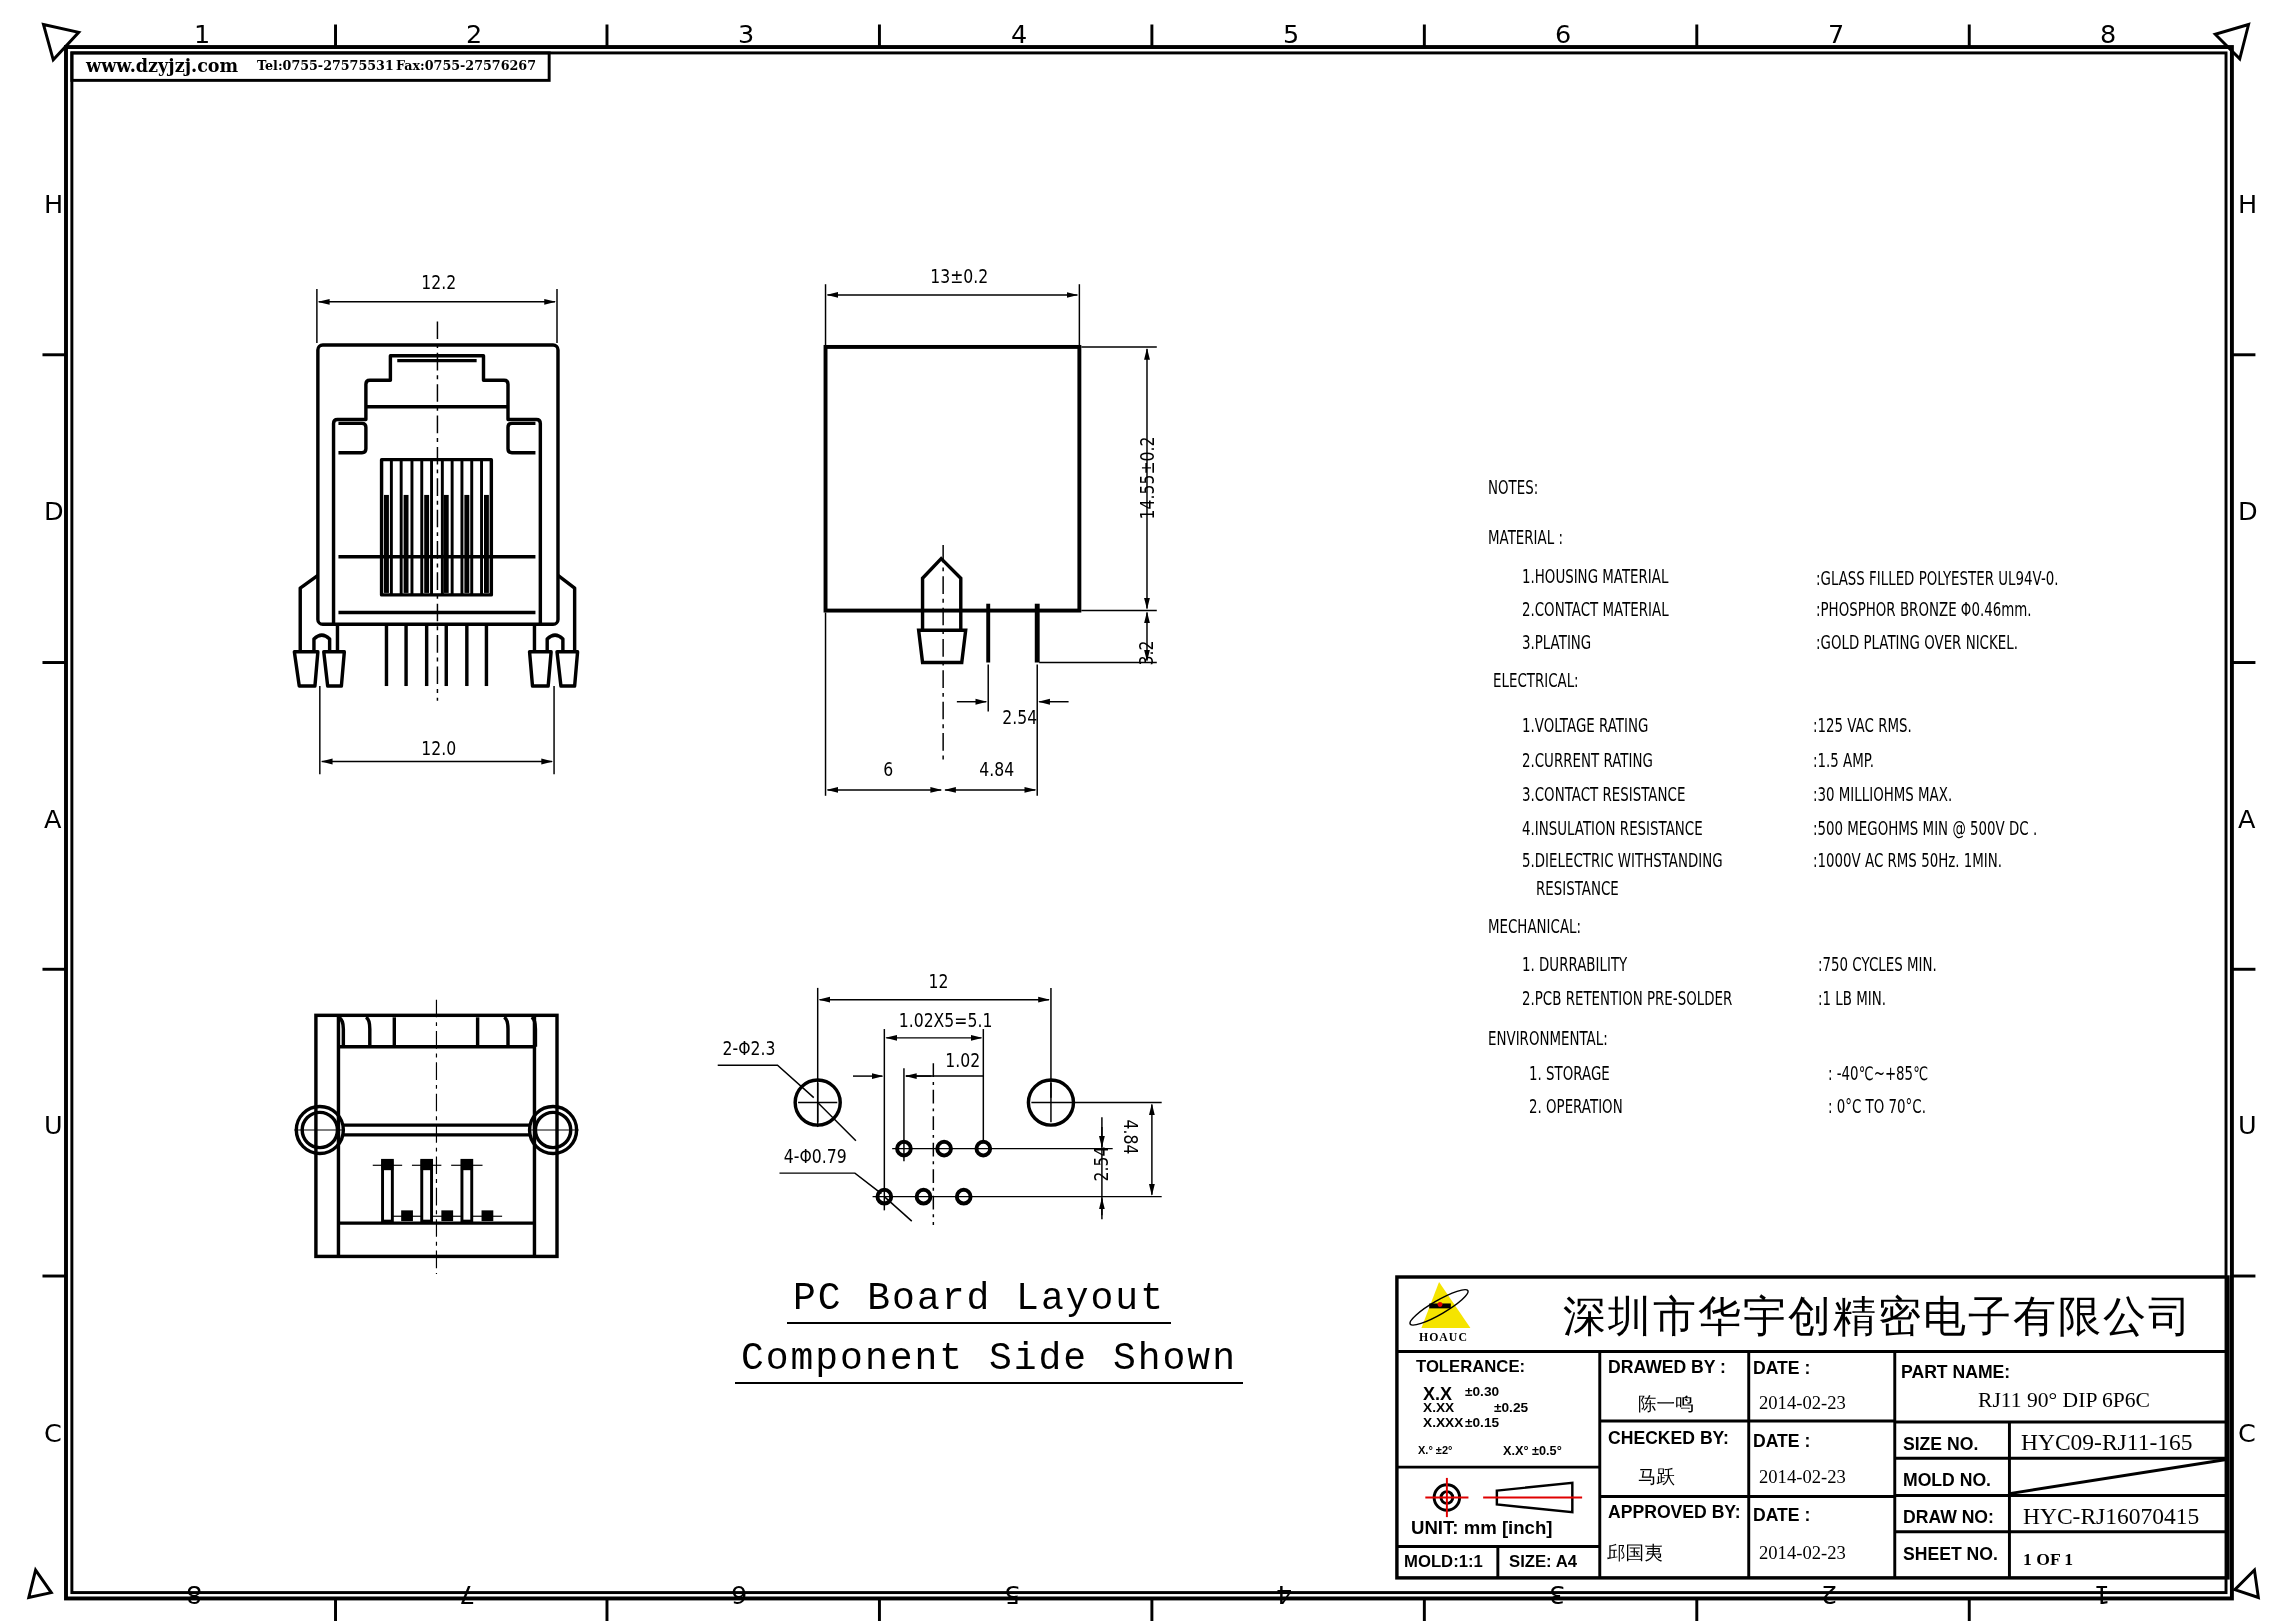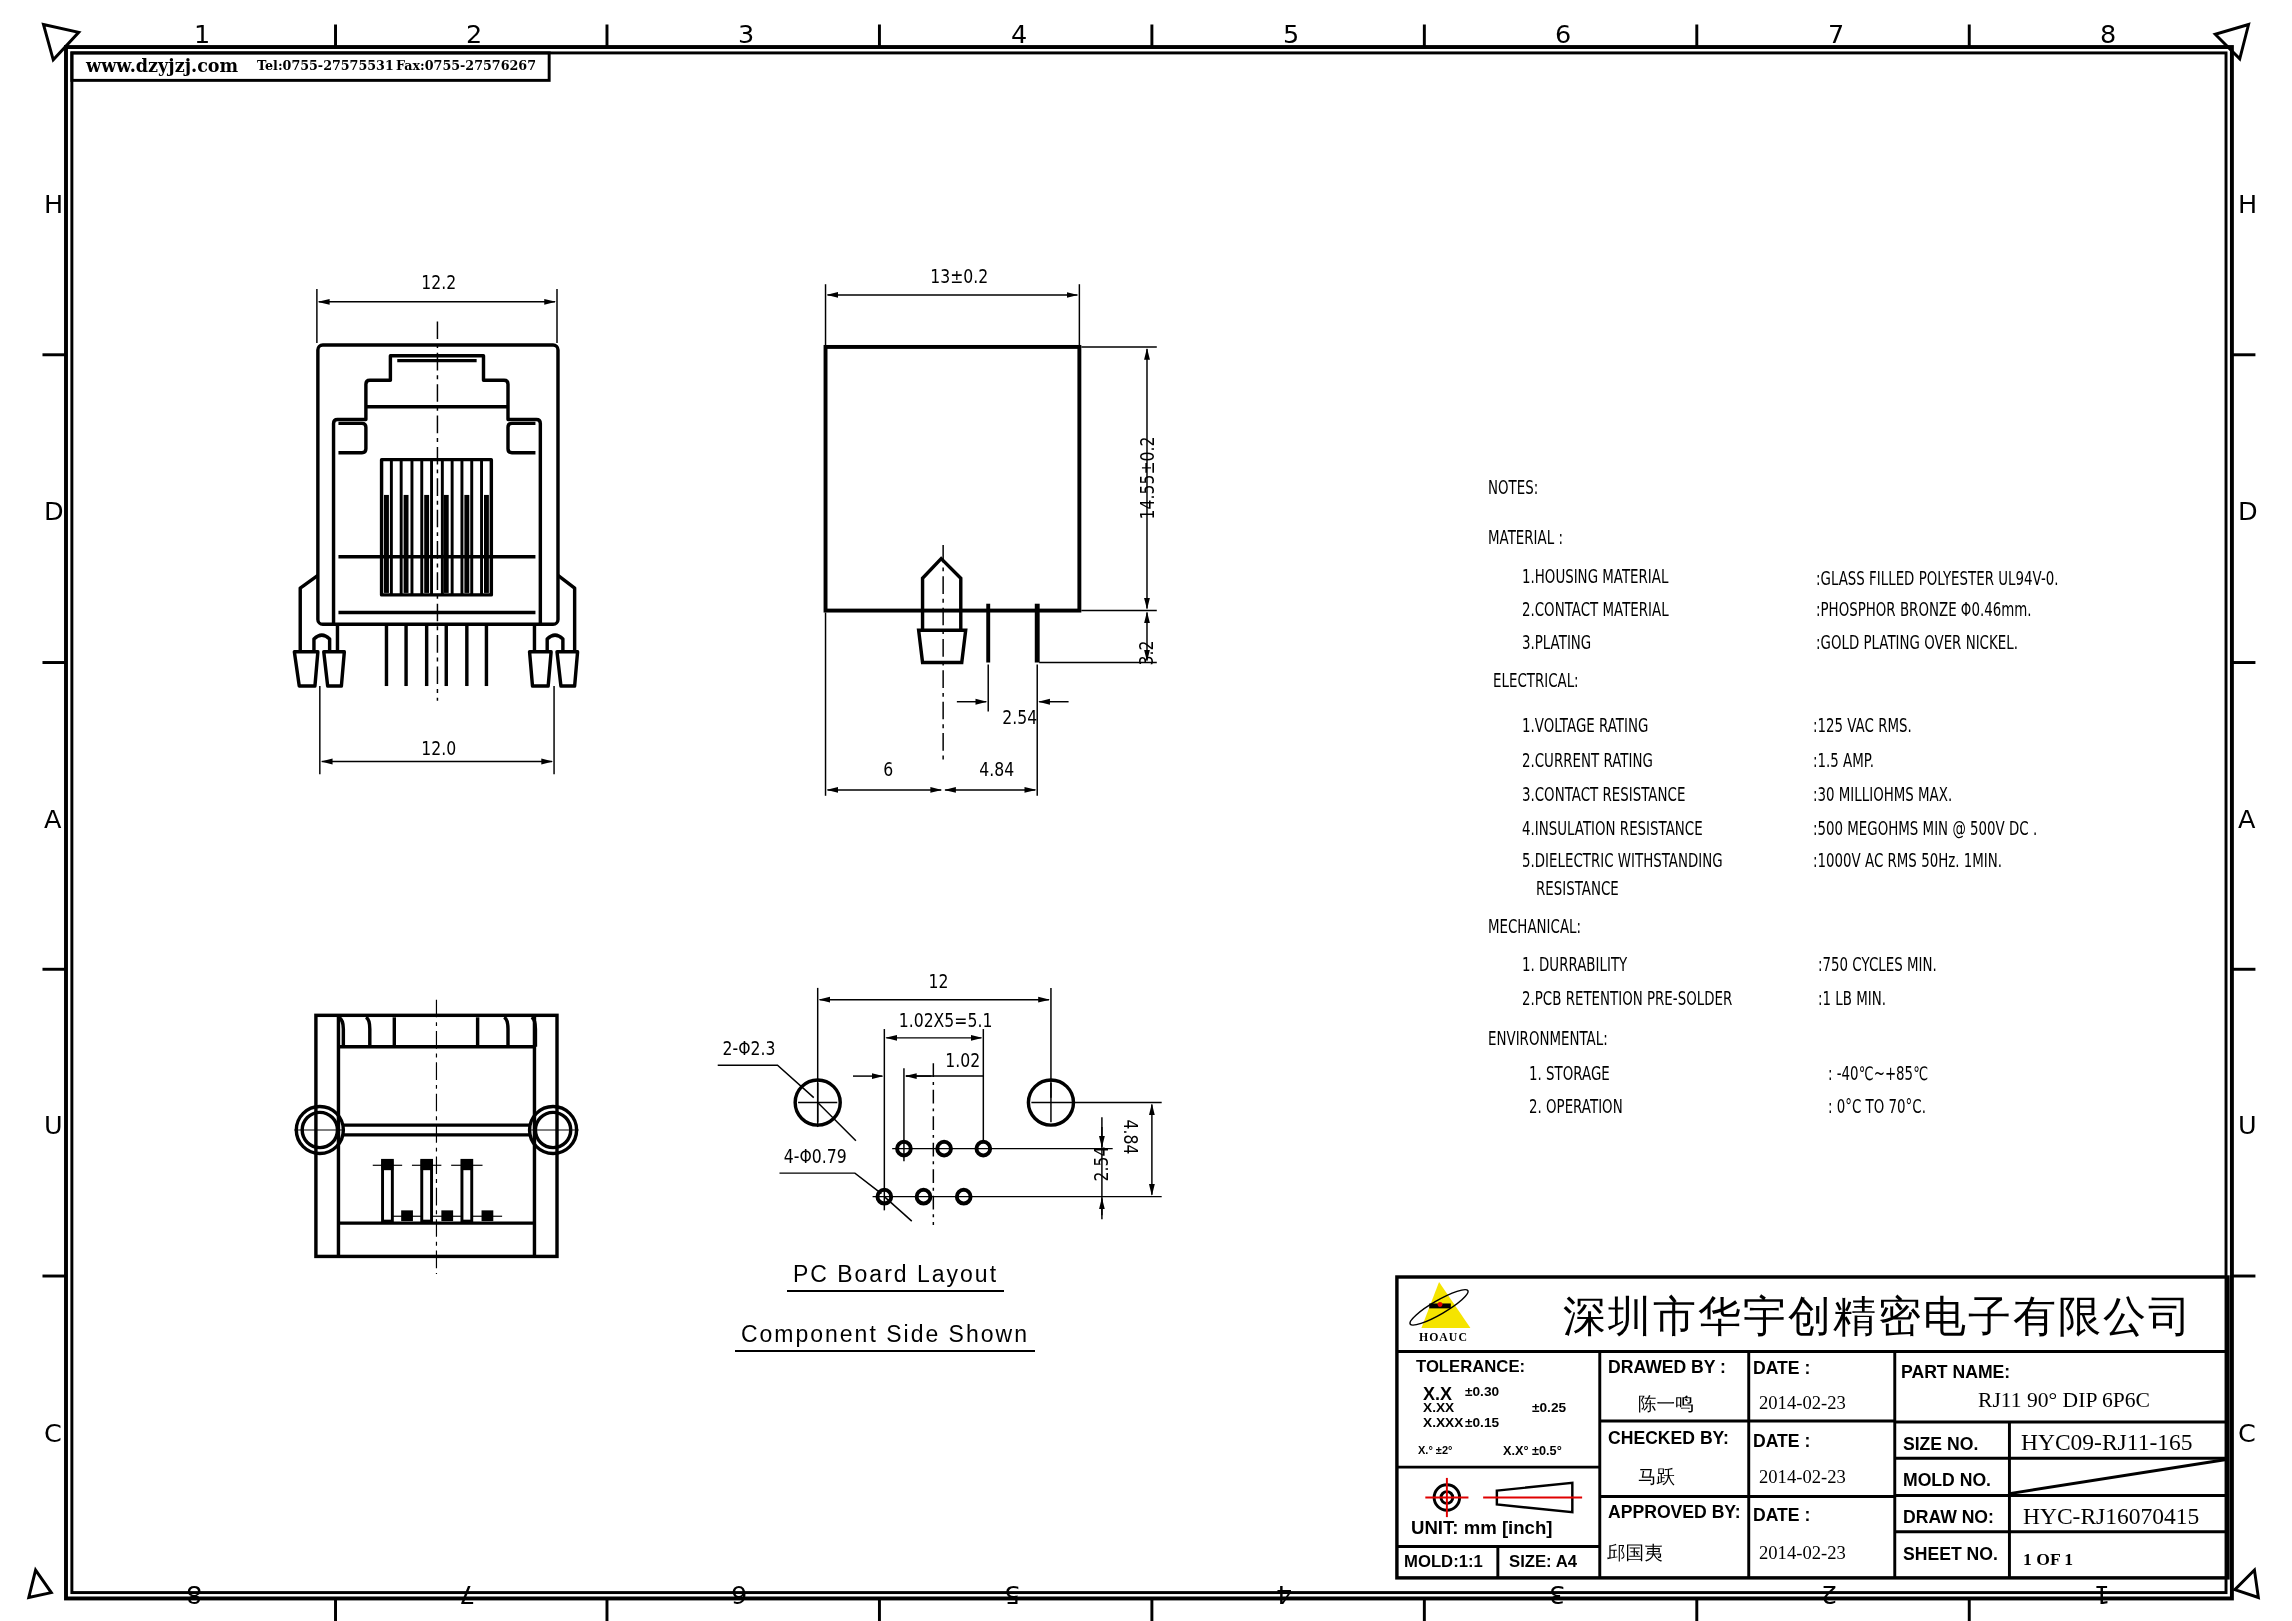--- a/index.html
+++ b/index.html
@@ -3,21 +3,21 @@
 <meta charset="utf-8">
 <style>
   html,body{margin:0;padding:0;background:#fff;}
   body{width:2293px;height:1621px;position:relative;overflow:hidden;font-family:"DejaVu Sans",sans-serif;color:#000;}
   svg.dwg{position:absolute;left:0;top:0;}
   .abs{position:absolute;white-space:nowrap;}
   .grid-label{font-family:"DejaVu Sans",sans-serif;font-size:25.5px;line-height:25.5px;}
   .hdr{font-family:"DejaVu Serif",serif;font-weight:bold;}
   .dim{font-family:"DejaVu Sans",sans-serif;font-size:19.6px;transform:scaleX(0.8);transform-origin:center top;}
   .note{font-family:"DejaVu Sans",sans-serif;font-size:18.6px;transform:scaleX(0.72);transform-origin:left top;}
-  .pcb-caption{font-family:Liberation Sans, sans-serif;font-size:23px;border-bottom:2.9px solid #000;padding:0 5.9px 2px 5.9px;letter-spacing:2px;}
+  .pcb-caption{font-family:Liberation Mono, monospace;font-size:38px;border-bottom:2.9px solid #000;padding:0 5.9px 2px 5.9px;letter-spacing:2px;margin-top:16px;}
   .tb-bold{font-family:"Liberation Sans",sans-serif;font-weight:bold;font-size:17.6px;}
   .tb-serif{font-family:"Liberation Serif",serif;font-size:21.6px;}
   .company{font-family:"DejaVu Sans",sans-serif;font-size:43px;letter-spacing:2px;}
 </style>
 </head>
 <body>
 
 <svg class="dwg" width="2293" height="1621" viewBox="0 0 2339 1654">
   <defs>
     <marker id="arr" markerWidth="12" markerHeight="8" refX="11" refY="4" orient="auto-start-reverse" markerUnits="userSpaceOnUse">
@@ -377,21 +377,21 @@
 </div>
 
 <div>
   <div class="abs" style="left:1419px;top:1330px;font-family:Liberation Serif, serif;font-weight:bold;font-size:11.8px;letter-spacing:1px">HOAUC</div>
   <div class="abs company" style="left:1563px;top:1288px">深圳市华宇创精密电子有限公司</div>
 
   <div class="abs tb-bold" style="left:1416px;top:1357px;font-size:16.7px">TOLERANCE:</div>
   <div class="abs tb-bold" style="left:1423px;top:1384px;font-size:18px">X.X</div>
   <div class="abs tb-bold" style="left:1465px;top:1384px;font-size:13.7px">±0.30</div>
   <div class="abs tb-bold" style="left:1423px;top:1400px;font-size:13.7px">X.XX</div>
-  <div class="abs tb-bold" style="left:1532px;top:1400px;font-size:13.7px">±0.25</div>
+  <div class="abs tb-bold" style="left:1494px;top:1400px;font-size:13.7px">±0.25</div>
   <div class="abs tb-bold" style="left:1423px;top:1415px;font-size:13.7px">X.XXX</div>
   <div class="abs tb-bold" style="left:1465px;top:1415px;font-size:13.7px">±0.15</div>
   <div class="abs tb-bold" style="left:1418px;top:1444px;font-size:11px">X.° ±2°</div>
   <div class="abs tb-bold" style="left:1503px;top:1444px;font-size:12.7px">X.X° ±0.5°</div>
   <div class="abs tb-bold" style="left:1411px;top:1517px;font-size:18.6px">UNIT:  mm  [inch]</div>
   <div class="abs tb-bold" style="left:1404px;top:1552px;font-size:16.7px">MOLD:1:1</div>
   <div class="abs tb-bold" style="left:1509px;top:1552px;font-size:16.7px">SIZE:  A4</div>
 
   <div class="abs tb-bold" style="left:1608px;top:1357px">DRAWED  BY :</div>
   <div class="abs" style="left:1638px;top:1391px;font-size:18.6px">陈一鸣</div>

